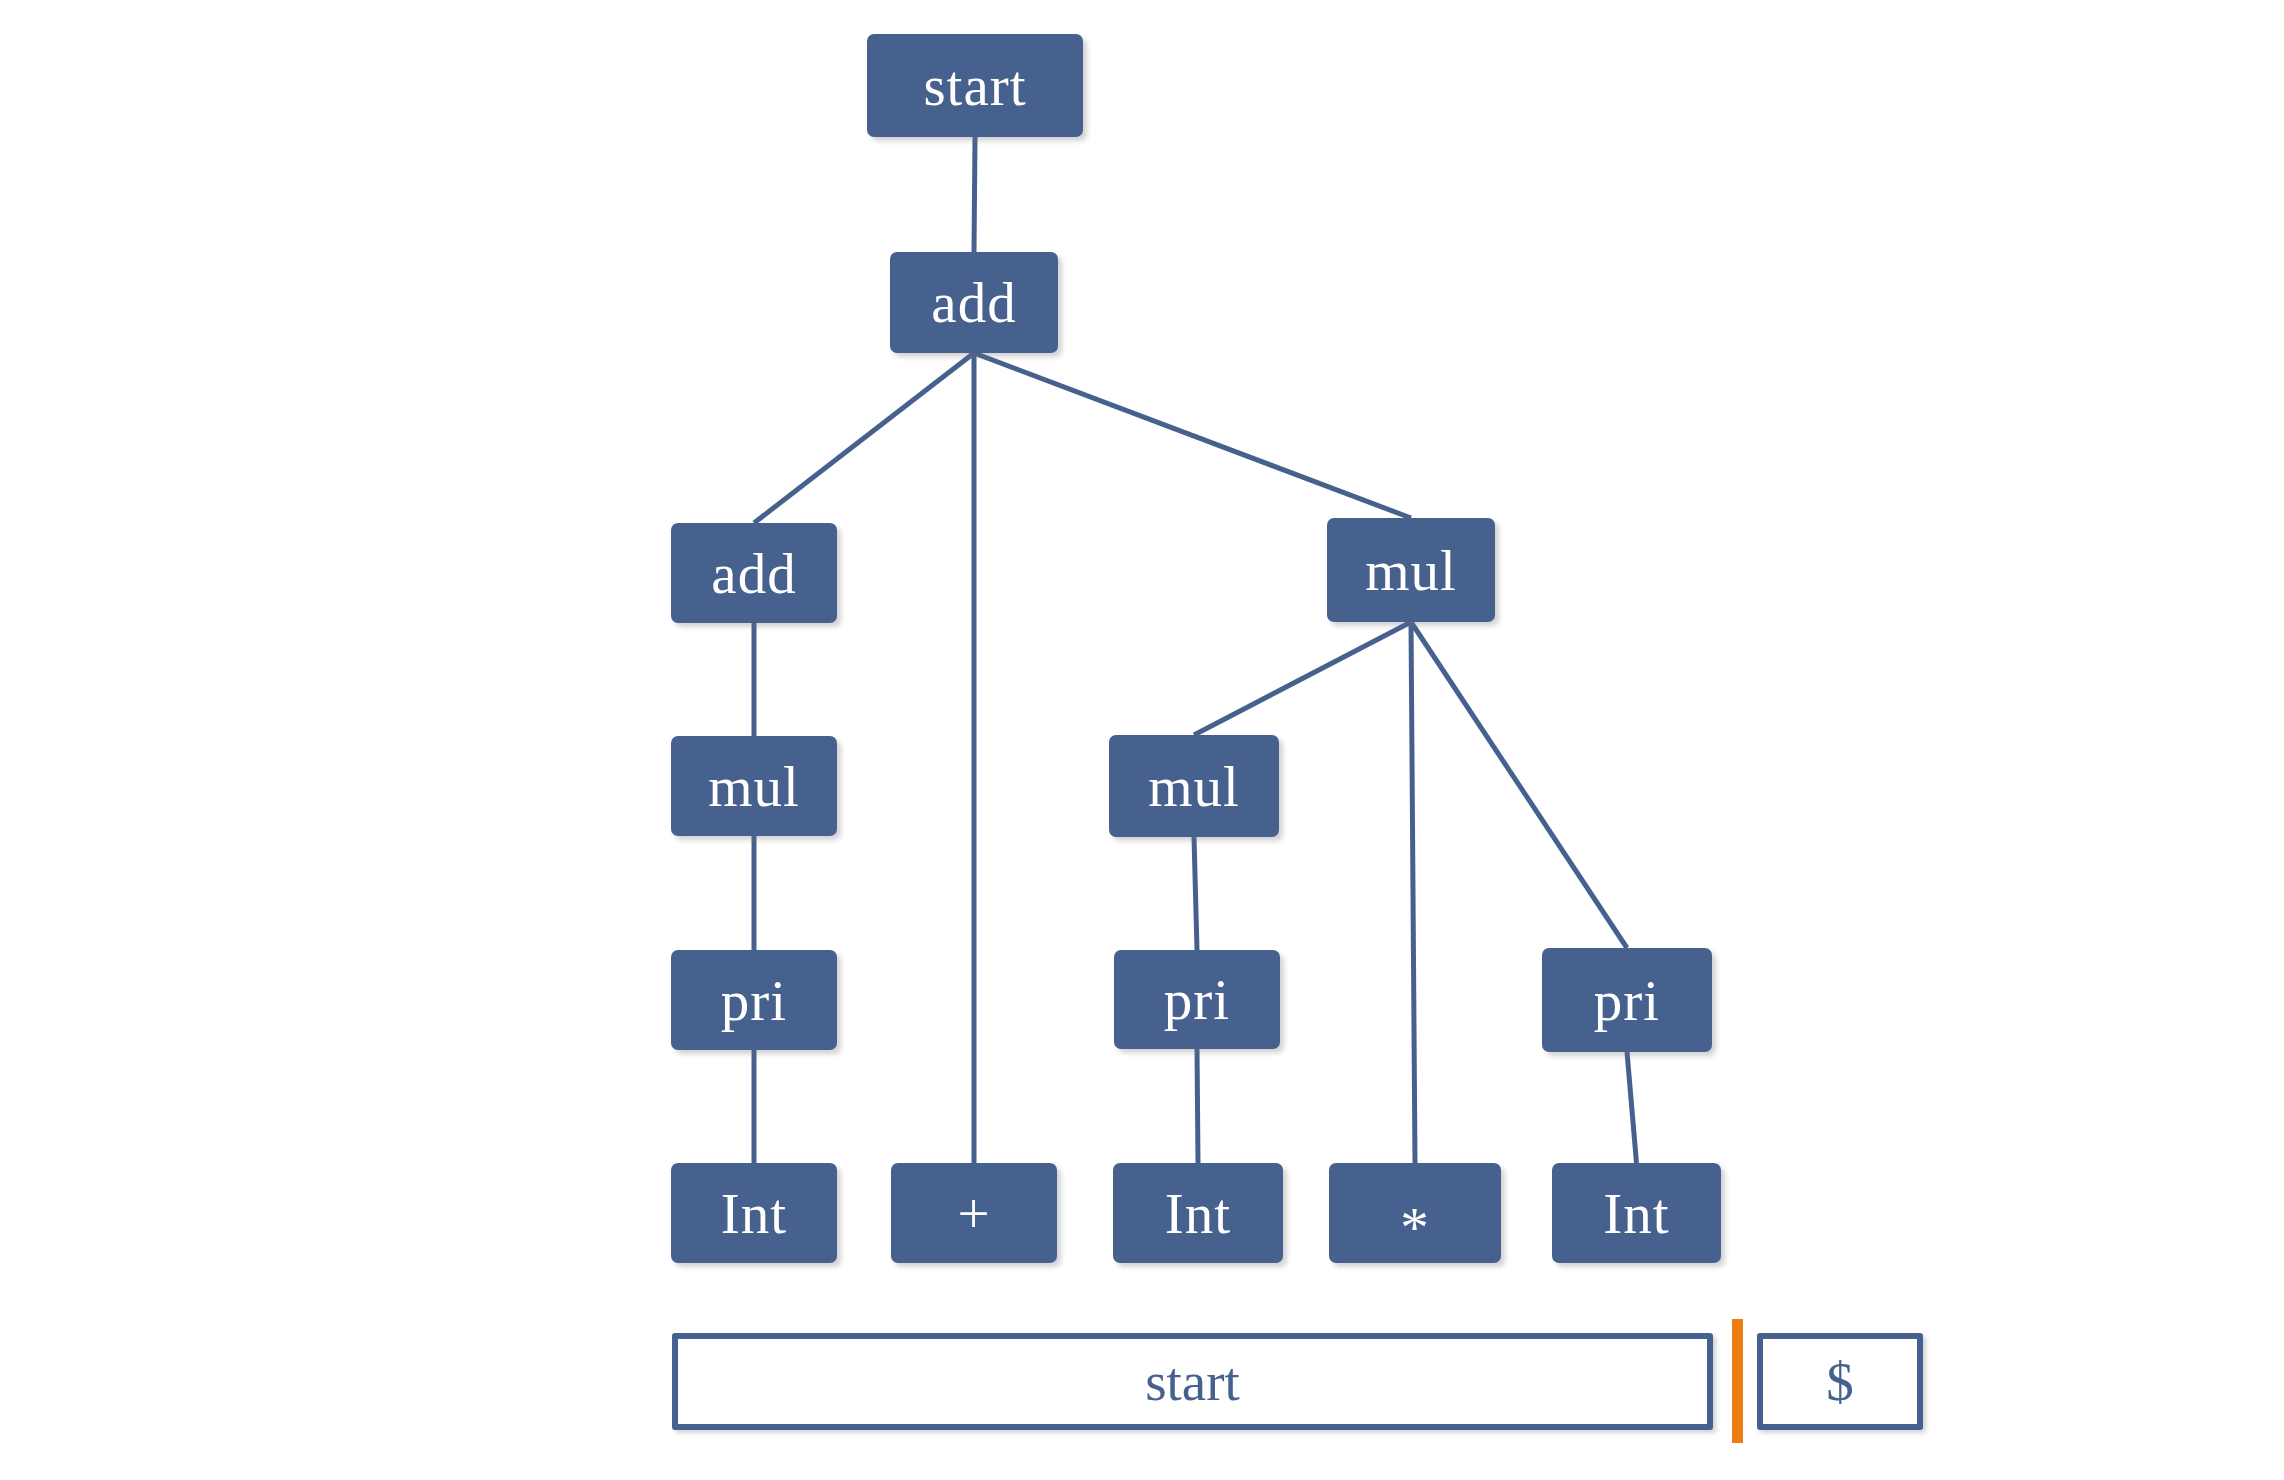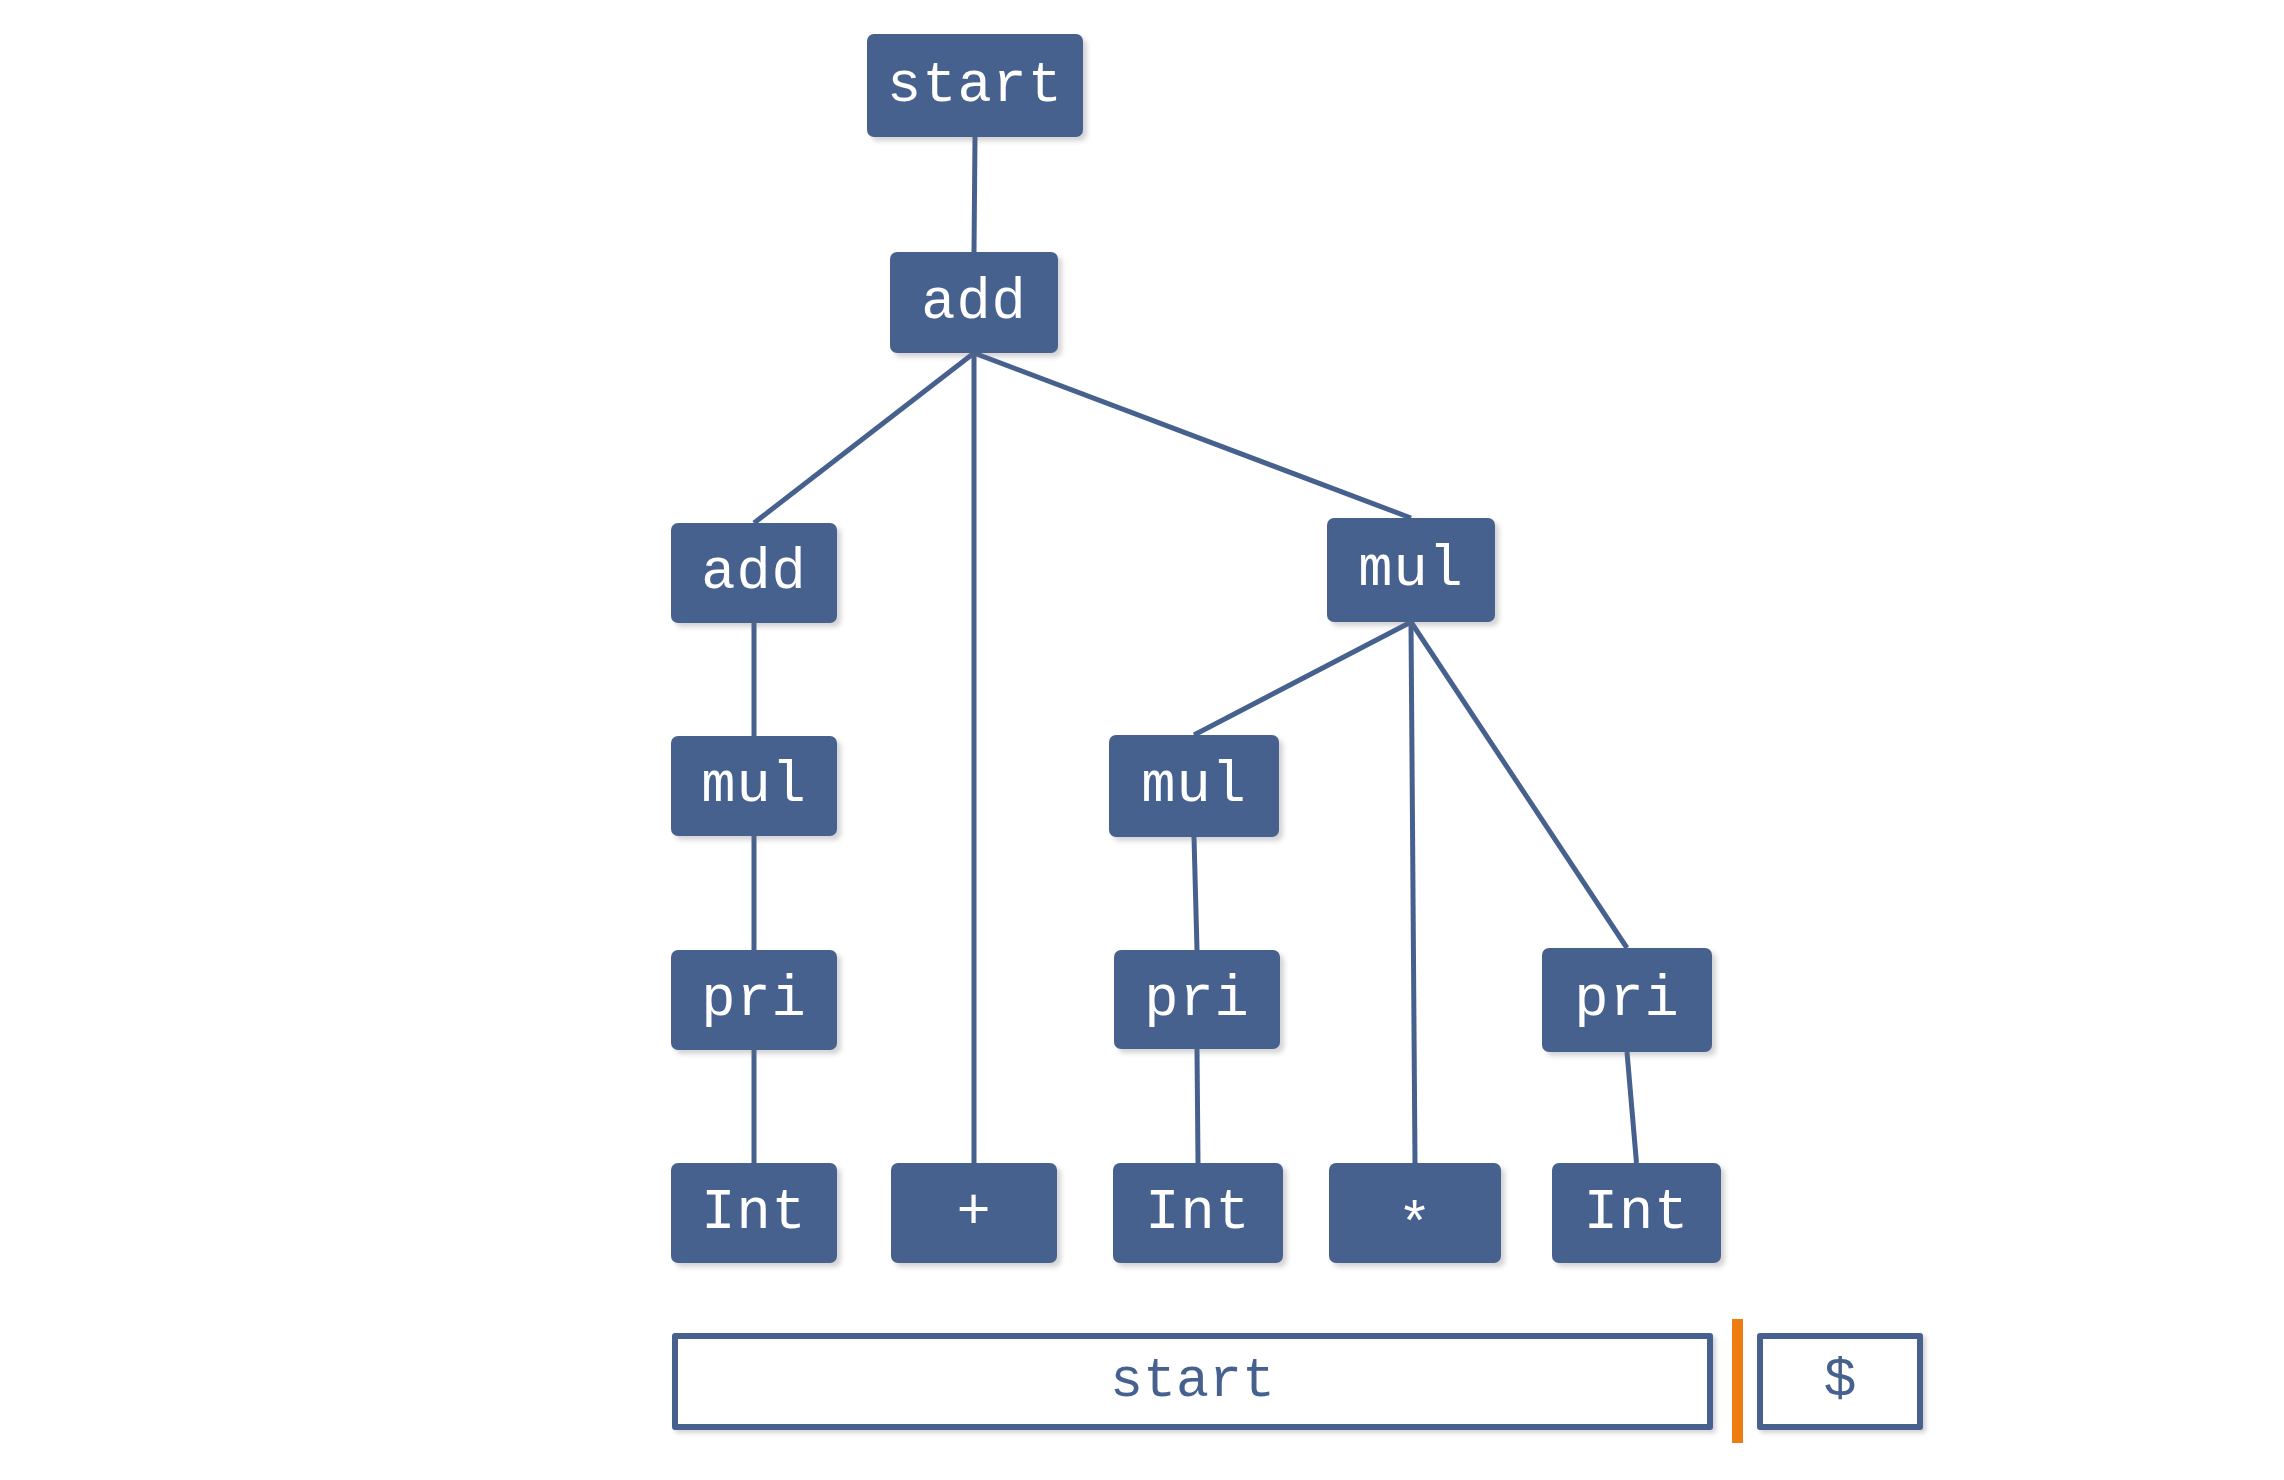--- a/index.html
+++ b/index.html
@@ -5,21 +5,21 @@
   html, body {
     margin: 0;
     padding: 0;
     background: #ffffff;
   }
   .canvas {
     position: relative;
     width: 2284px;
     height: 1480px;
     background: var(--bg, #ffffff);
-    font-family: Liberation Mono, monospace;
+    font-family: Liberation Serif, serif;
     overflow: hidden;
     border-radius: 23px;
   }
   .edges-layer {
     position: absolute;
     left: 0;
     top: 0;
     pointer-events: none;
   }
   .tree-node {

